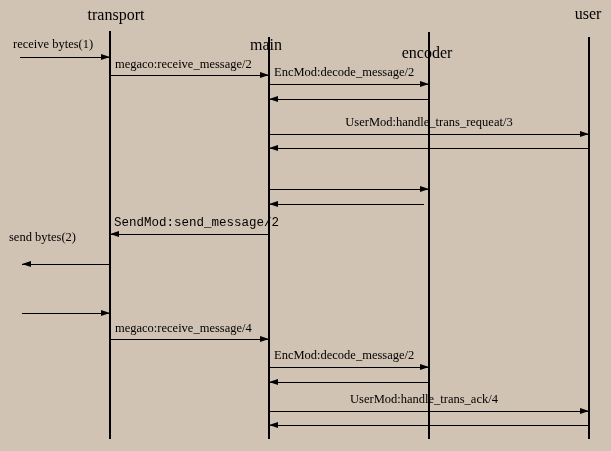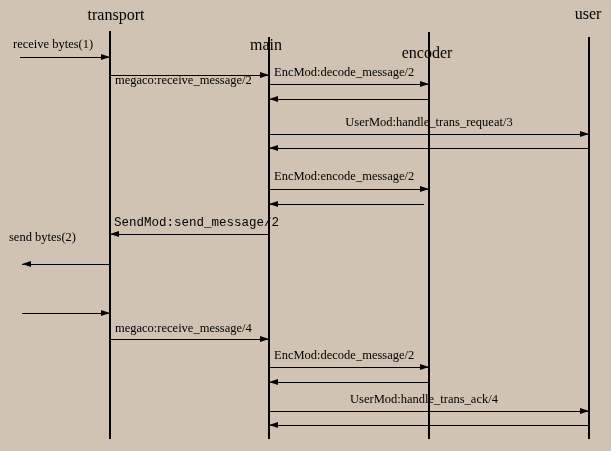--- a/index.html
+++ b/index.html
@@ -64,34 +64,33 @@
     <div class="lifeline" style="left: 268px; top: 37px; height: 402px; background: rgb(0, 0, 0);"></div>
     <div class="actor-label" style="left: 427px; top: 7px; margin-top: 39px;">encoder</div>
     <div class="lifeline" style="left: 428px; top: 32px; height: 407px; background: rgb(0, 0, 0);"></div>
     <div class="actor-label" style="left: 588px; top: 7px;">user</div>
     <div class="lifeline" style="left: 588px; top: 37px; height: 402px; background: rgb(0, 0, 0);"></div>
     <div class="msg-line" style="left: 20px; top: 57px; width: 90px; background: rgb(0, 0, 0);"></div>
     <div class="msg-head head-right" style="top: 54px; left: 101px;"></div>
     <div class="msg-label" style="top: 37px; left: 13px; text-align: right;">receive bytes(1)</div>
     <div class="msg-line" style="left: 110px; top: 75px; width: 159px; background: rgb(0, 0, 0);"></div>
     <div class="msg-head head-right" style="top: 72px; left: 260px;"></div>
-    <div class="msg-label" style="top: 57px; left: 115px; margin-top: 16px;">megaco:receive_message/2</div>
+    <div class="msg-label" style="top: 57px; left: 115px;">megaco:receive_message/2</div>
     <div class="msg-line" style="left: 269px; top: 84px; width: 160px; background: rgb(0, 0, 0);"></div>
     <div class="msg-head head-right" style="top: 81px; left: 420px;"></div>
     <div class="msg-label" style="top: 65px; left: 274px;">EncMod:decode_message/2</div>
     <div class="msg-line" style="left: 269px; top: 99px; width: 160px; background: rgb(0, 0, 0);"></div>
     <div class="msg-head head-left" style="top: 96px; left: 269px;"></div>
     <div class="msg-line" style="left: 269px; top: 134px; width: 320px; background: rgb(0, 0, 0);"></div>
     <div class="msg-head head-right" style="top: 131px; left: 580px;"></div>
     <div class="msg-label" style="top: 115px; left: 429px; transform: translateX(-50%);">UserMod:handle_trans_requeat/3</div>
     <div class="msg-line" style="left: 269px; top: 148px; width: 320px; background: rgb(0, 0, 0);"></div>
     <div class="msg-head head-left" style="top: 145px; left: 269px;"></div>
     <div class="msg-line" style="left: 269px; top: 189px; width: 160px; background: rgb(0, 0, 0);"></div>
     <div class="msg-head head-right" style="top: 186px; left: 420px;"></div>
-    <div class="msg-label" style="top: 169px; left: 274px;">EncMod:encode_message/2</div>
     <div class="msg-line" style="left: 269px; top: 204px; width: 155px; background: rgb(0, 0, 0);"></div>
     <div class="msg-head head-left" style="top: 201px; left: 269px;"></div>
     <div class="msg-line" style="left: 110px; top: 234px; width: 159px; background: rgb(0, 0, 0);"></div>
     <div class="msg-head head-left" style="top: 231px; left: 110px;"></div>
     <div class="msg-label" style="top: 216px; left: 114px; font-family: Liberation Mono, monospace;">SendMod:send_message/2</div>
     <div class="msg-line" style="left: 22px; top: 264px; width: 88px; background: rgb(0, 0, 0);"></div>
     <div class="msg-head head-left" style="top: 261px; left: 22px;"></div>
     <div class="msg-label" style="top: 230px; left: 9px;">send bytes(2)</div>
     <div class="msg-line" style="left: 22px; top: 313px; width: 88px; background: rgb(0, 0, 0);"></div>
     <div class="msg-head head-right" style="top: 310px; left: 101px;"></div>

